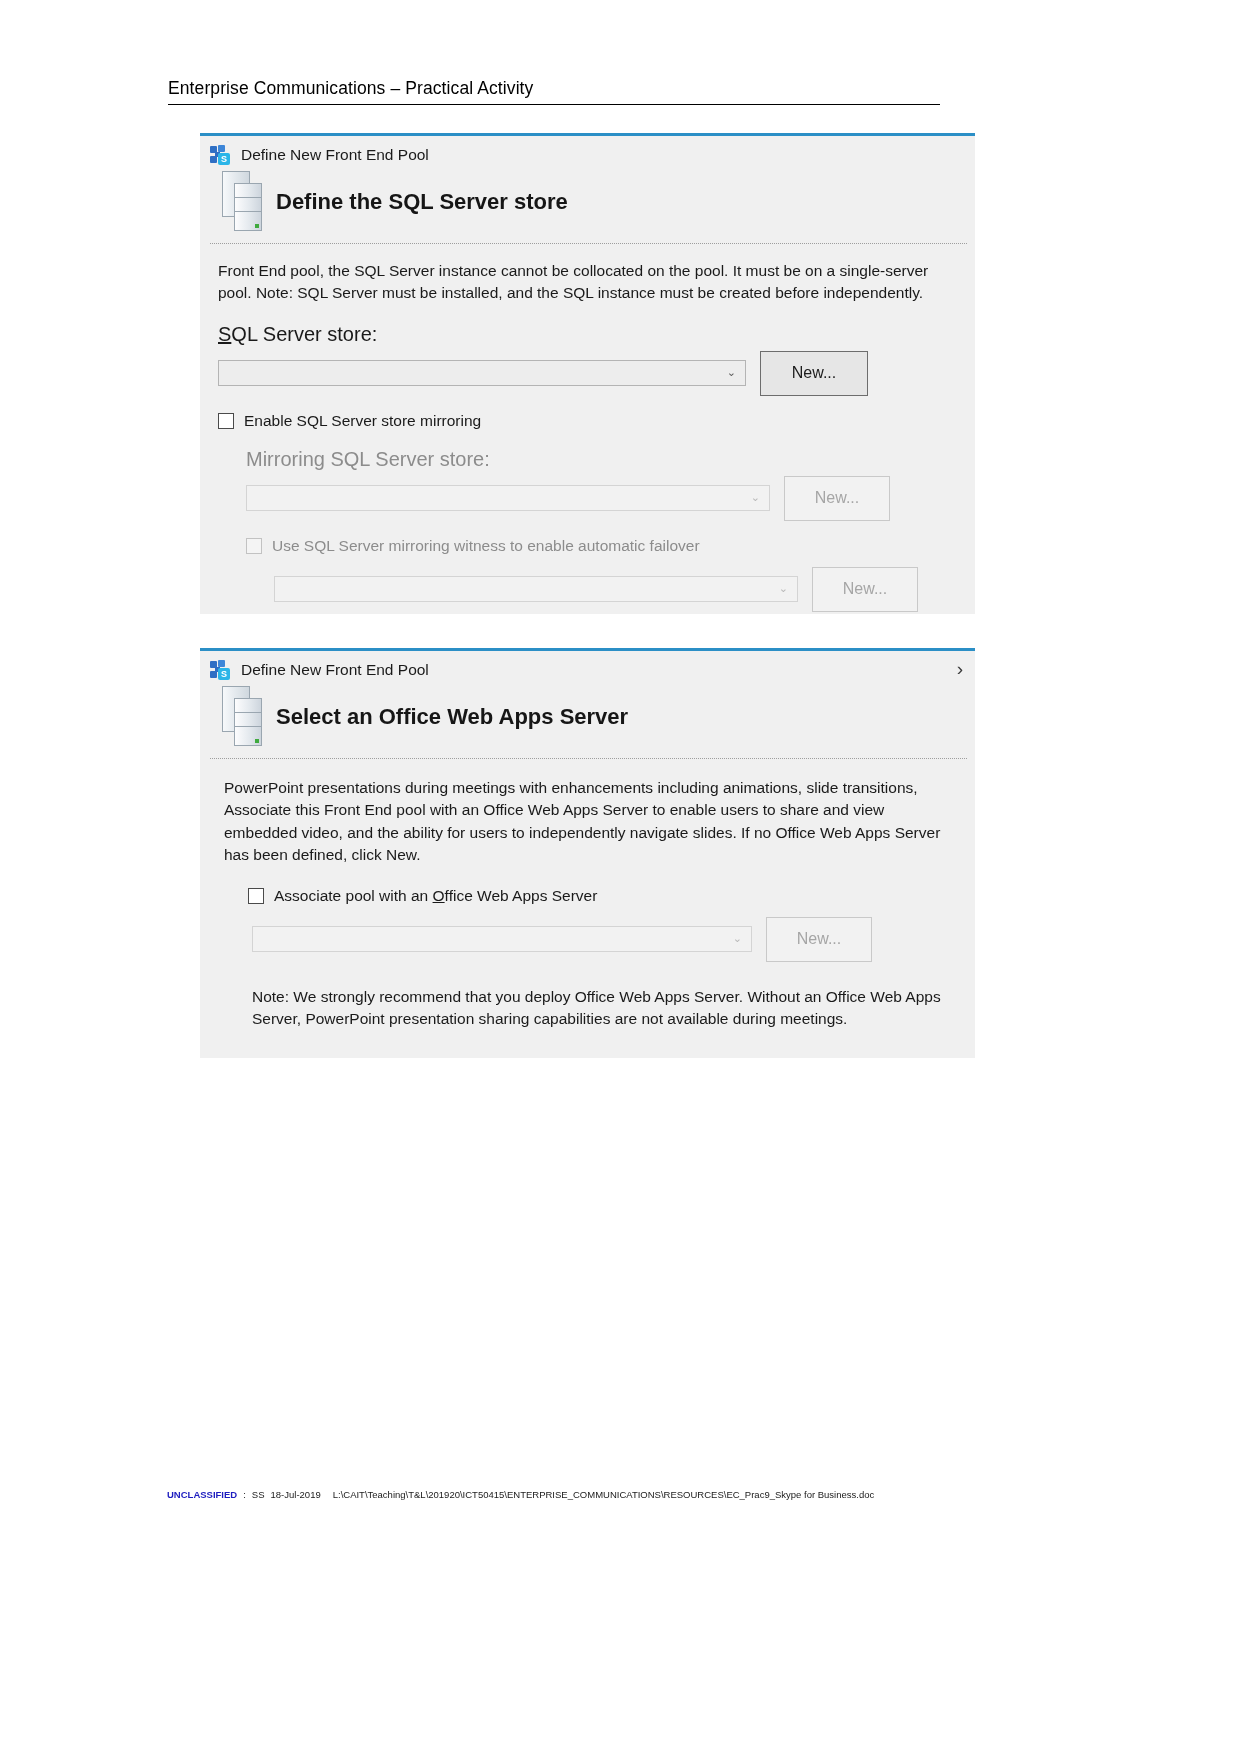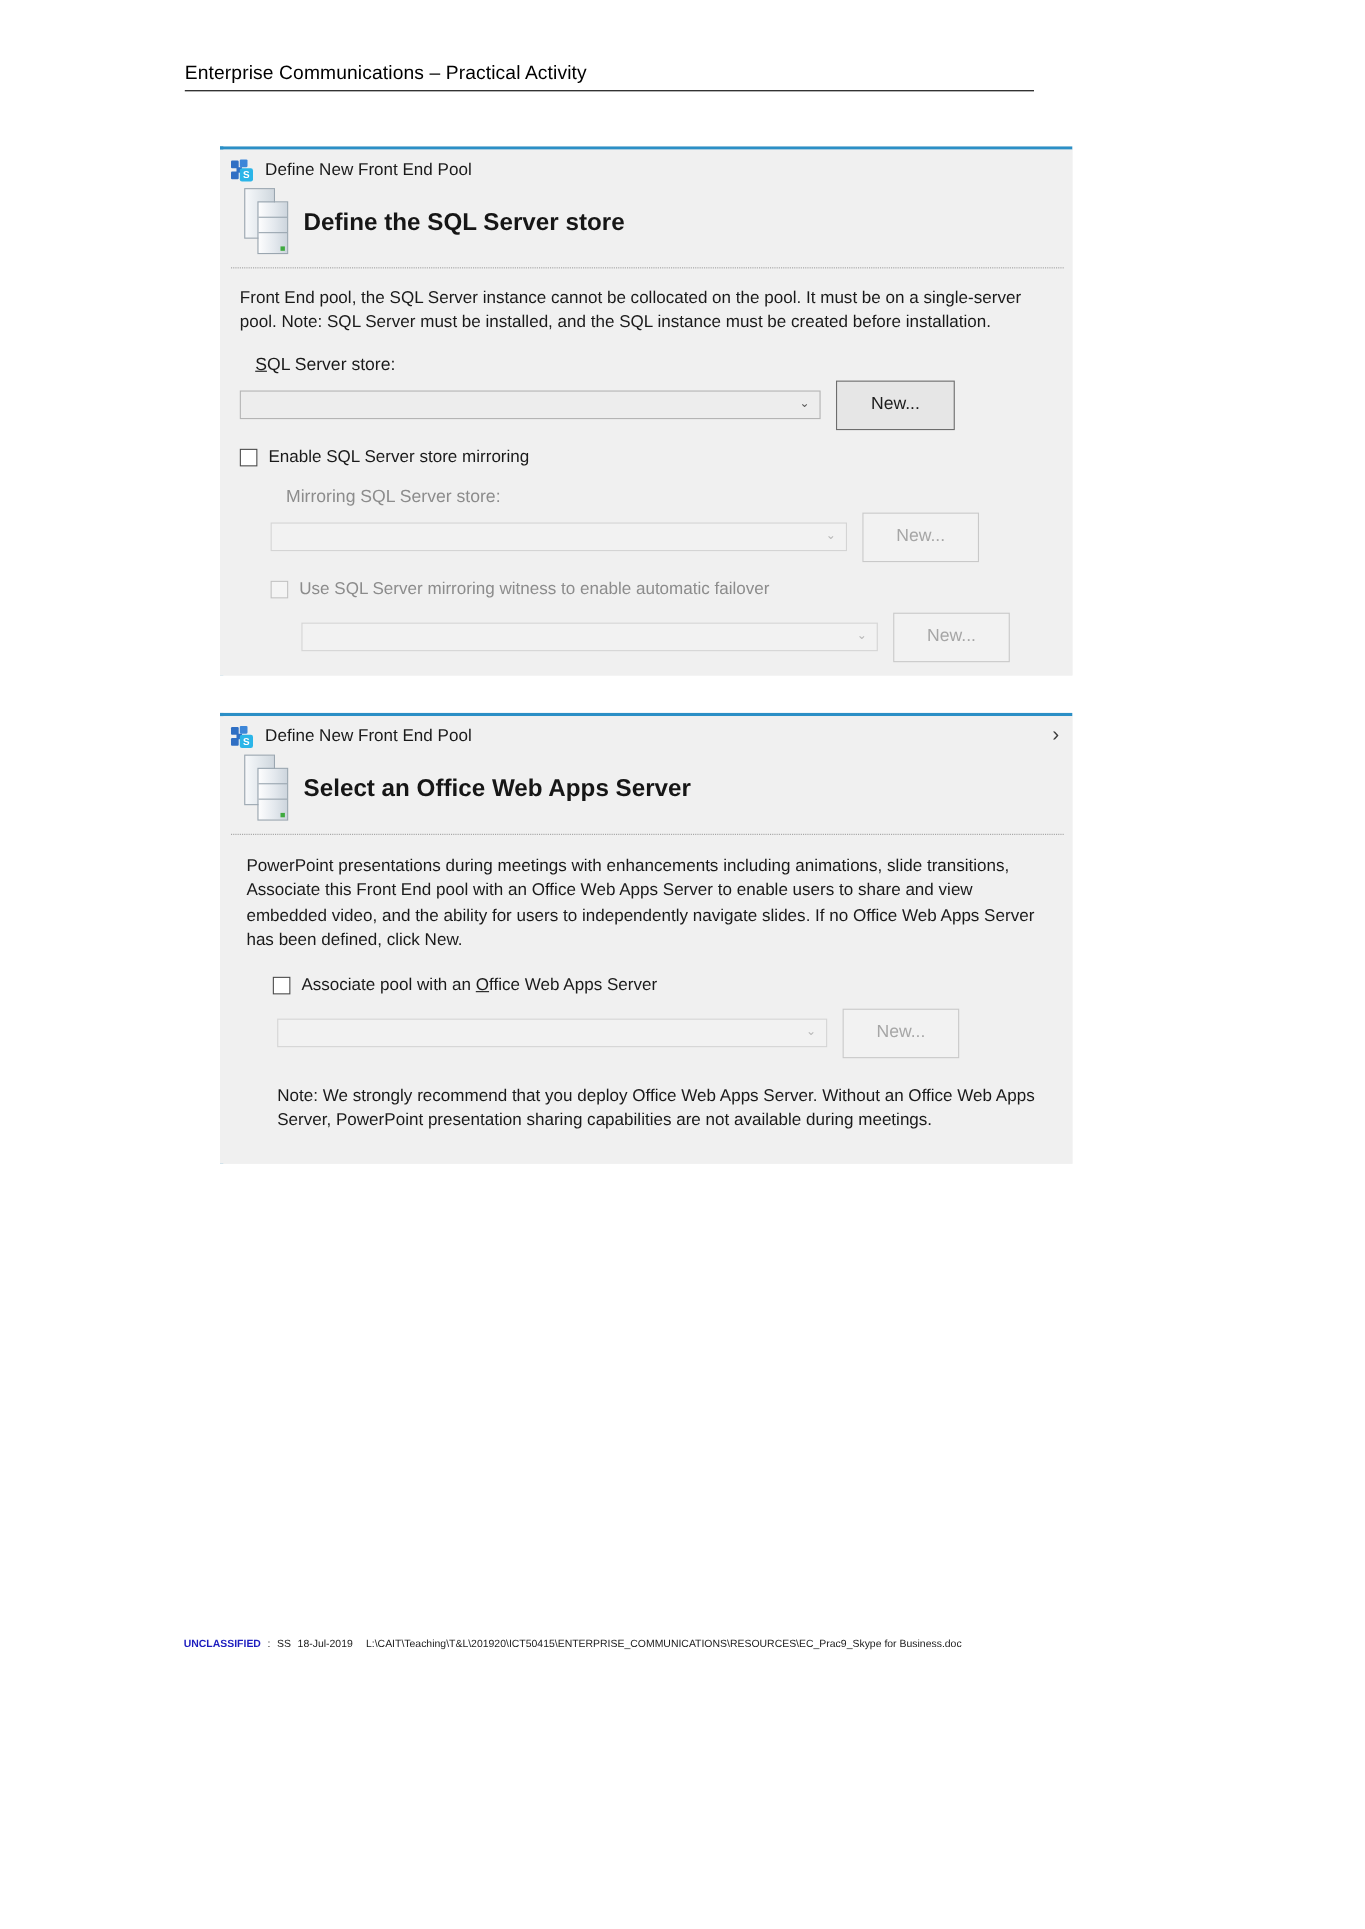--- a/index.html
+++ b/index.html
@@ -12,21 +12,21 @@
     height: 1754px;
     position: relative;
     font-family: "Liberation Sans", sans-serif;
     overflow: hidden;
   }
 
   
   .page-header {
     position: absolute;
     left: 168px;
-    top: 56px;
+    top: 78px;
     width: 772px;
   }
   .page-header-title {
     font-family: "Liberation Sans", sans-serif;
     font-size: 17.5px;
     color: #000000;
     letter-spacing: 0.1px;
     padding-bottom: 5px;
     white-space: nowrap;
   }
@@ -169,23 +169,23 @@
   .body-para {
     font-size: 15.5px;
     color: #1a1a1a;
     line-height: 1.45;
     margin: 0;
     white-space: nowrap;
   }
 
   
   .field-label {
-    font-size: 16px;
+    font-size: 20px;
     color: #1a1a1a;
-    margin: 18px 0 5px 14px;
+    margin: 18px 0 5px 0;
   }
   .field-label .acc { text-decoration: underline; }
   .field-label.muted { color: #8c8c8c; }
 
   .row {
     display: flex;
     align-items: center;
     gap: 14px;
   }
   .combo {
@@ -326,21 +326,21 @@
         <span class="slot slot-b"></span>
         <span class="led"></span>
       </span>
       <span class="dlg-heading-text">Define the SQL Server store</span>
     </div>
 
     <div class="dotted-sep"></div>
 
     <div class="dlg-body">
       <p class="body-para">Front End pool, the SQL Server instance cannot be collocated on the pool. It must be on a single-server</p>
-      <p class="body-para">pool.  Note: SQL Server must be installed, and the SQL instance must be created before installation.</p>
+      <p class="body-para">pool.  Note: SQL Server must be installed, and the SQL instance must be created before independently.</p>
 
       <div class="field-label"><span class="acc">S</span>QL Server store:</div>
       <div class="row">
         <div class="combo" style="width:528px">
           <span class="arrow">⌄</span>
         </div>
         <div class="btn" style="width:108px">New...</div>
       </div>
 
       <div class="chk-row">

